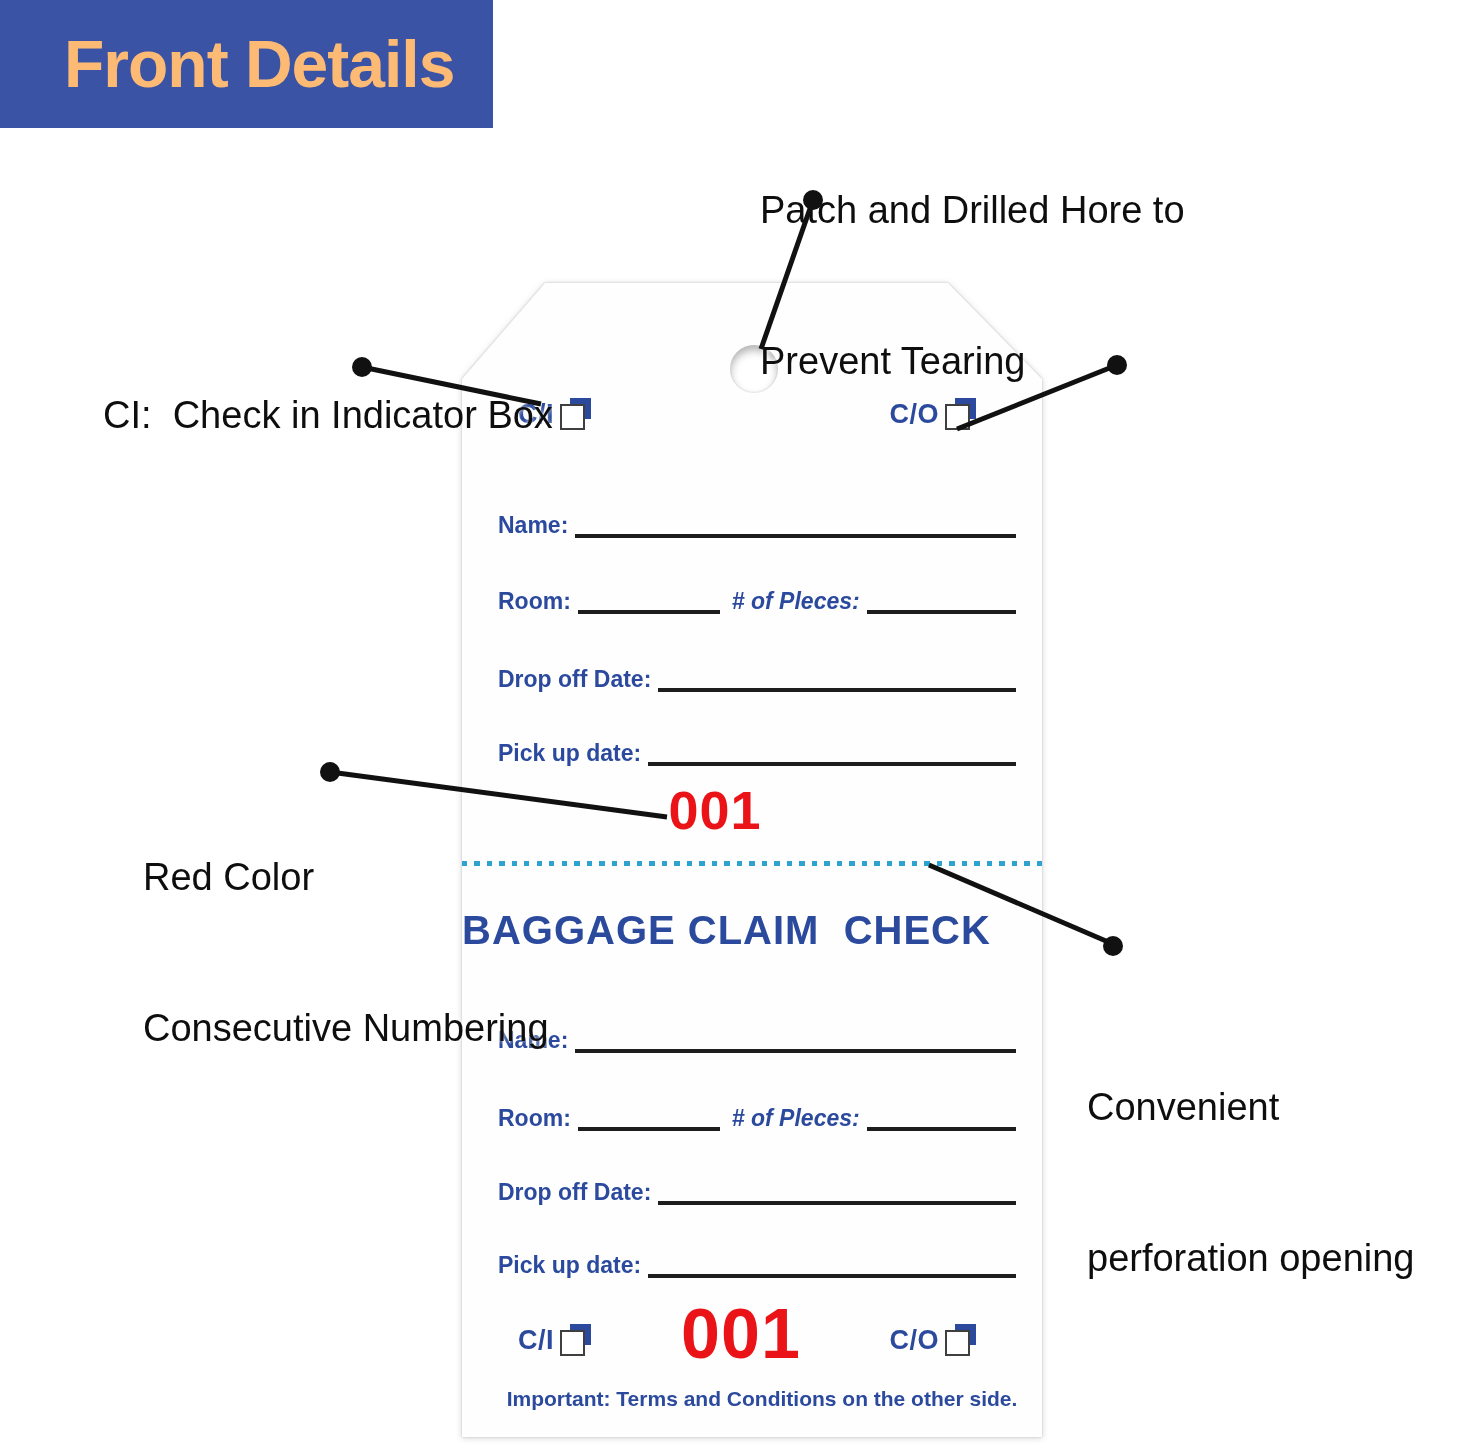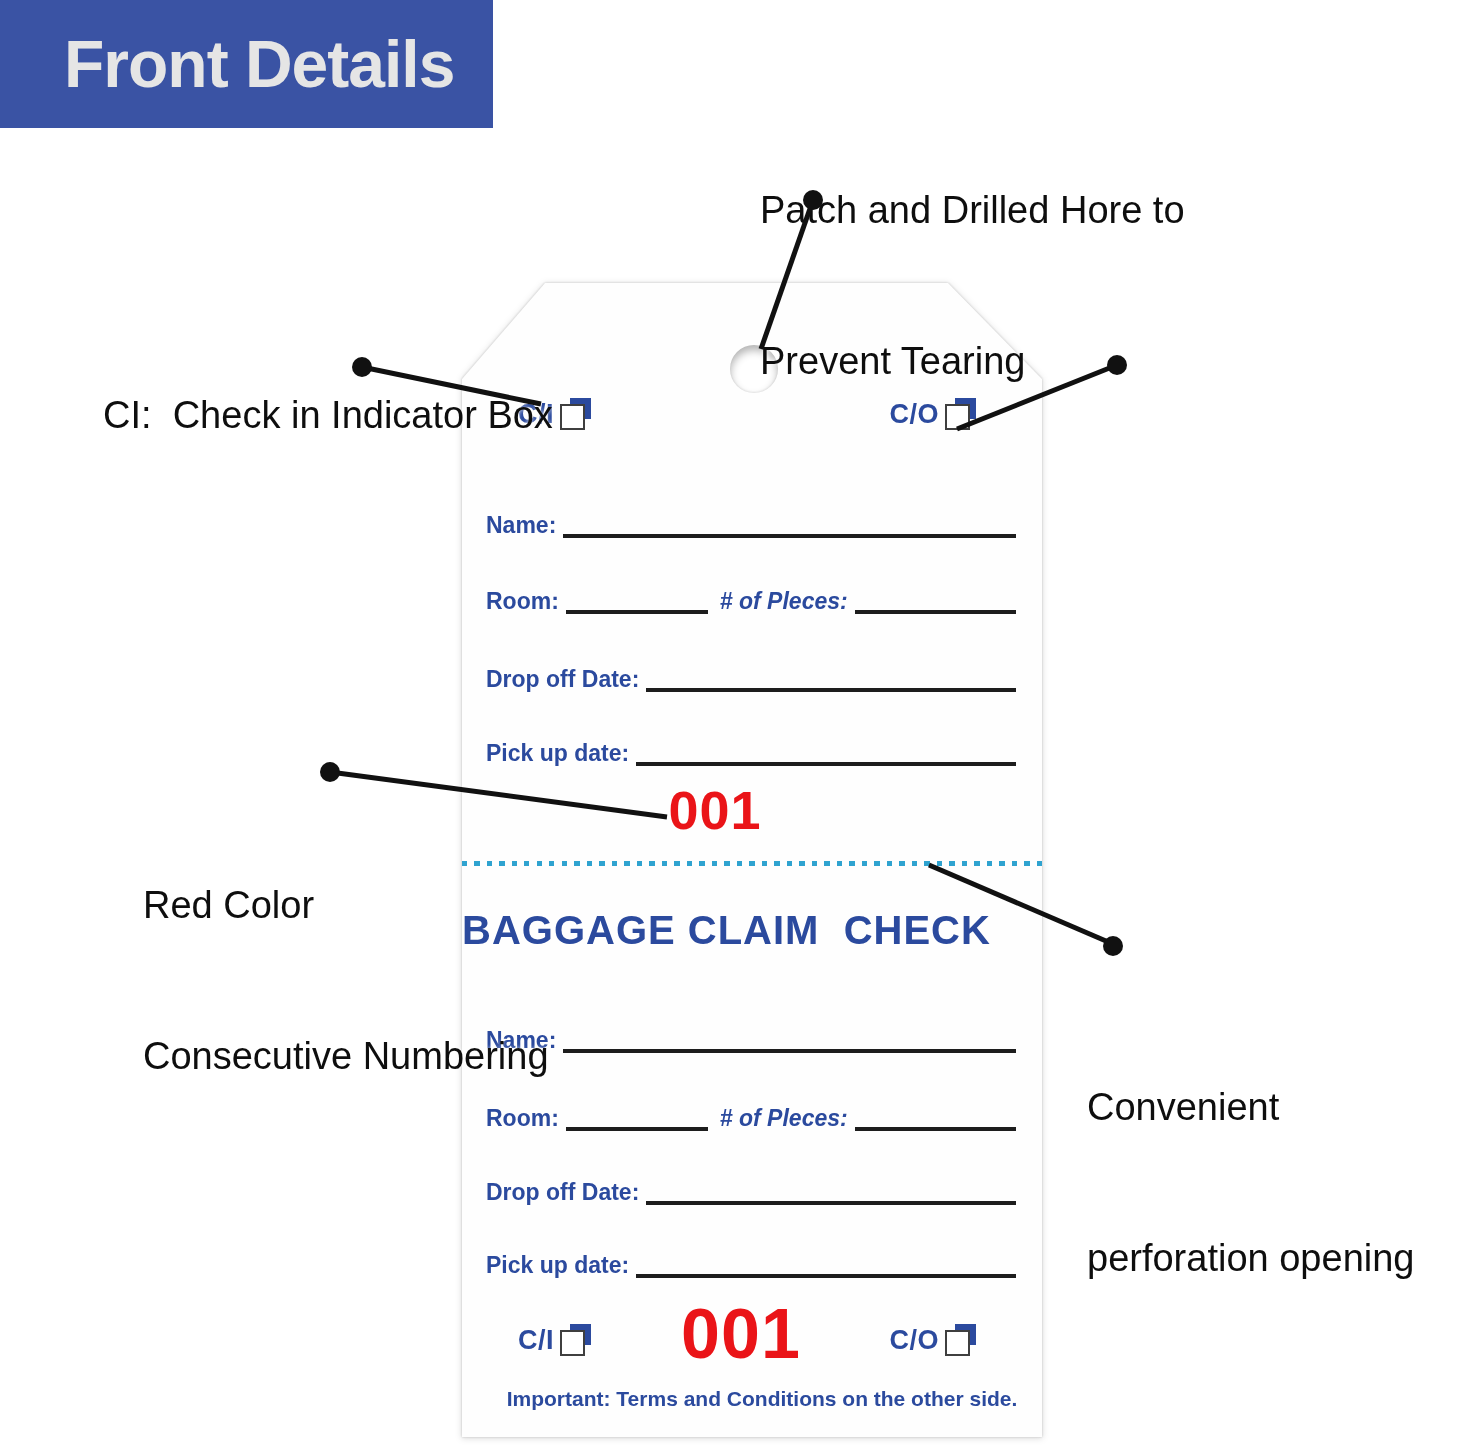--- a/index.html
+++ b/index.html
@@ -6,51 +6,51 @@
   .stage{
     position:relative;width:1465px;height:1449px;overflow:hidden;background:#ffffff;
     font-family:"Liberation Sans", sans-serif;
   }
   
   .banner{
     position:absolute;left:0;top:0;width:493px;height:128px;background:#3a53a4;
     display:flex;align-items:center;
   }
   .banner span{
-    color:#e5e5e5;font-size:66px;font-weight:700;letter-spacing:-1px;padding-left:64px;
+    color:#fdba74;font-size:66px;font-weight:700;letter-spacing:-1px;padding-left:64px;
     white-space:pre;
   }
   
   .ann{
     position:absolute;color:#0e0e0e;font-size:38px;line-height:1.32;z-index:4;
     white-space:pre;text-shadow:0 0 4px rgba(255,255,255,.9);
   }
   .ann-patch{left:760px;top:85px;}
   .ann-ci{left:103px;top:290px;}
   .ann-checkout{left:1150px;top:318px;}
-  .ann-rednum{left:143px;top:780px;}
+  .ann-rednum{left:143px;top:752px;}
   .ann-perf{left:1087px;top:982px;}
   
   .leaders{position:absolute;left:0;top:0;z-index:5;pointer-events:none;}
   
   .tag-wrap{
     position:absolute;left:462px;top:283px;z-index:1;
     filter:drop-shadow(0 0 1px #c4c4c4) drop-shadow(0 1px 3px rgba(0,0,0,.14));
   }
   .tag{
     position:relative;width:580px;height:1154px;background:#fefefe;
     clip-path:polygon(83px 0,486px 0,580px 96px,580px 1154px,0 1154px,0 96px);
   }
   .hole{
     position:absolute;left:268px;top:62px;width:48px;height:48px;border-radius:50%;
     background:#ffffff;
     box-shadow:inset 0 5px 8px rgba(0,0,0,.30), inset 0 -1px 2px rgba(0,0,0,.08);
   }
   .row{position:absolute;left:24px;right:26px;display:flex;align-items:flex-end;height:32px;}
-  .flabel{font-weight:700;color:#2b4a9e;font-size:23px;white-space:pre;flex:0 0 auto;}
+  .flabel{font-weight:700;color:#2b4a9e;font-size:23px;white-space:pre;flex:0 0 auto;margin-left:12px;}
   .fline{border-bottom:4px solid #1d1d1d;height:10px;margin-left:7px;margin-bottom:1px;}
   .grow{flex:1 1 auto;}
   .fixed145{flex:0 0 142px;}
   .plabel{margin-left:12px;font-style:italic;}
   .cio-row{left:56px;right:66px;top:112px;height:38px;align-items:center;justify-content:space-between;}
   .cio-group{display:flex;align-items:center;}
   .cio-label{font-weight:700;color:#2b4a9e;font-size:27px;letter-spacing:.5px;}
   .cbox{position:relative;width:31px;height:32px;margin-left:6px;flex:0 0 auto;}
   .cbox .b{position:absolute;top:0;right:0;width:21px;height:21px;background:#2b4a9e;}
   .cbox .w{position:absolute;left:0;bottom:0;width:21px;height:22px;background:#ffffff;border:2px solid #3f3f3f;}

